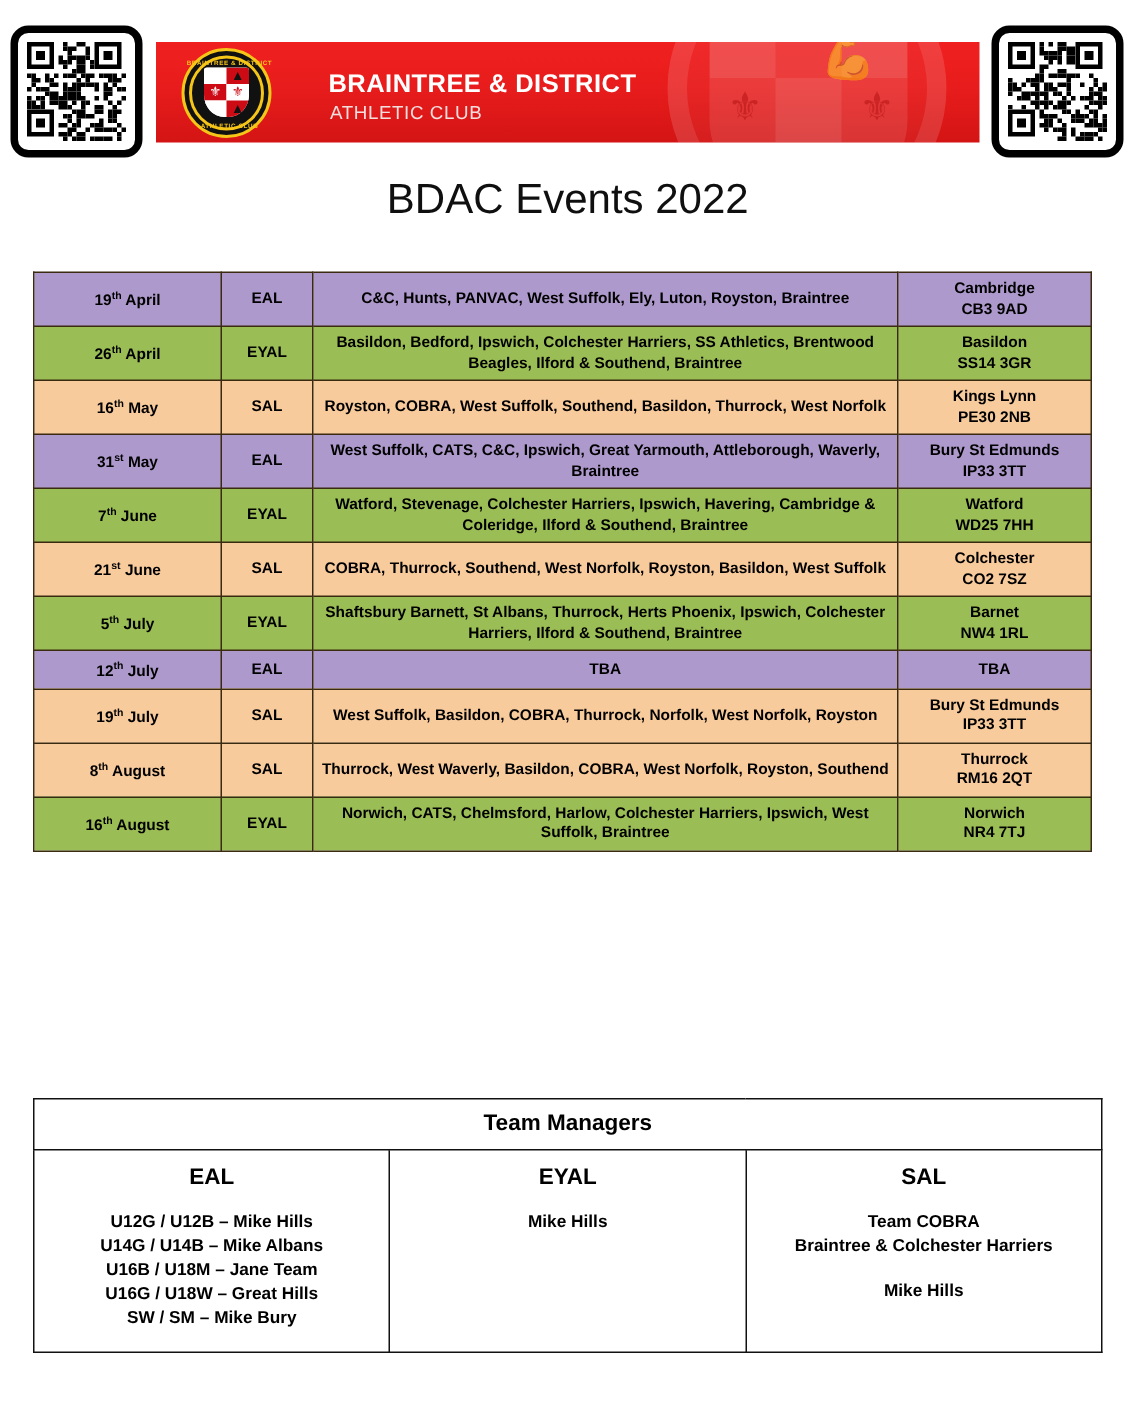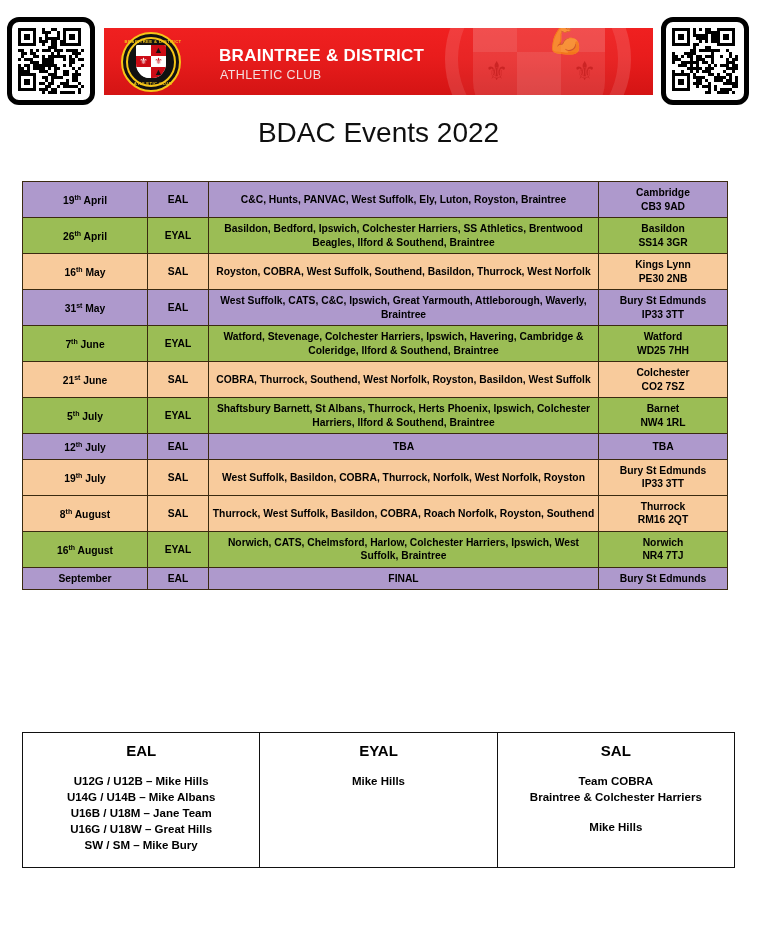--- a/index.html
+++ b/index.html
@@ -731,43 +731,40 @@
       </tr>
       <tr class="row-sal">
         <td>19<sup>th</sup> July</td>
         <td>SAL</td>
         <td>West Suffolk, Basildon, COBRA, Thurrock, Norfolk, West Norfolk, Royston</td>
         <td>Bury St Edmunds<br>IP33 3TT</td>
       </tr>
       <tr class="row-sal">
         <td>8<sup>th</sup> August</td>
         <td>SAL</td>
-        <td>Thurrock, West Suffolk, Basildon, COBRA, Roach Norfolk, Royston, Southend</td>
+        <td>Thurrock, West Waverly, Basildon, COBRA, West Norfolk, Royston, Southend</td>
         <td>Thurrock<br>RM16 2QT</td>
       </tr>
       <tr class="row-eyal">
         <td>16<sup>th</sup> August</td>
         <td>EYAL</td>
         <td>Norwich, CATS, Chelmsford, Harlow, Colchester Harriers, Ipswich, West Suffolk, Braintree</td>
         <td>Norwich<br>NR4 7TJ</td>
       </tr>
-      <tr class="row-eal">
-        <td>September</td>
-        <td>EAL</td>
-        <td>FINAL</td>
-        <td>Bury St Edmunds</td>
-      </tr>
     </tbody>
 </table>
 
 <div class="bottom-wrap">
 
 
   <table class="mgr-table">
     <tbody>
+      <tr>
+        <td class="mgr-header-cell" colspan="3">Team Managers</td>
+      </tr>
       <tr id="mgr-body">
           <td class="mgr-body-cell">
             <div class="mgr-col-title">EAL</div>
             <div class="mgr-line">U12G / U12B – Mike Hills</div>
             <div class="mgr-line">U14G / U14B – Mike Albans</div>
             <div class="mgr-line">U16B / U18M – Jane Team</div>
             <div class="mgr-line">U16G / U18W – Great Hills</div>
             <div class="mgr-line">SW / SM – Mike Bury</div>
           </td>
           <td class="mgr-body-cell">

